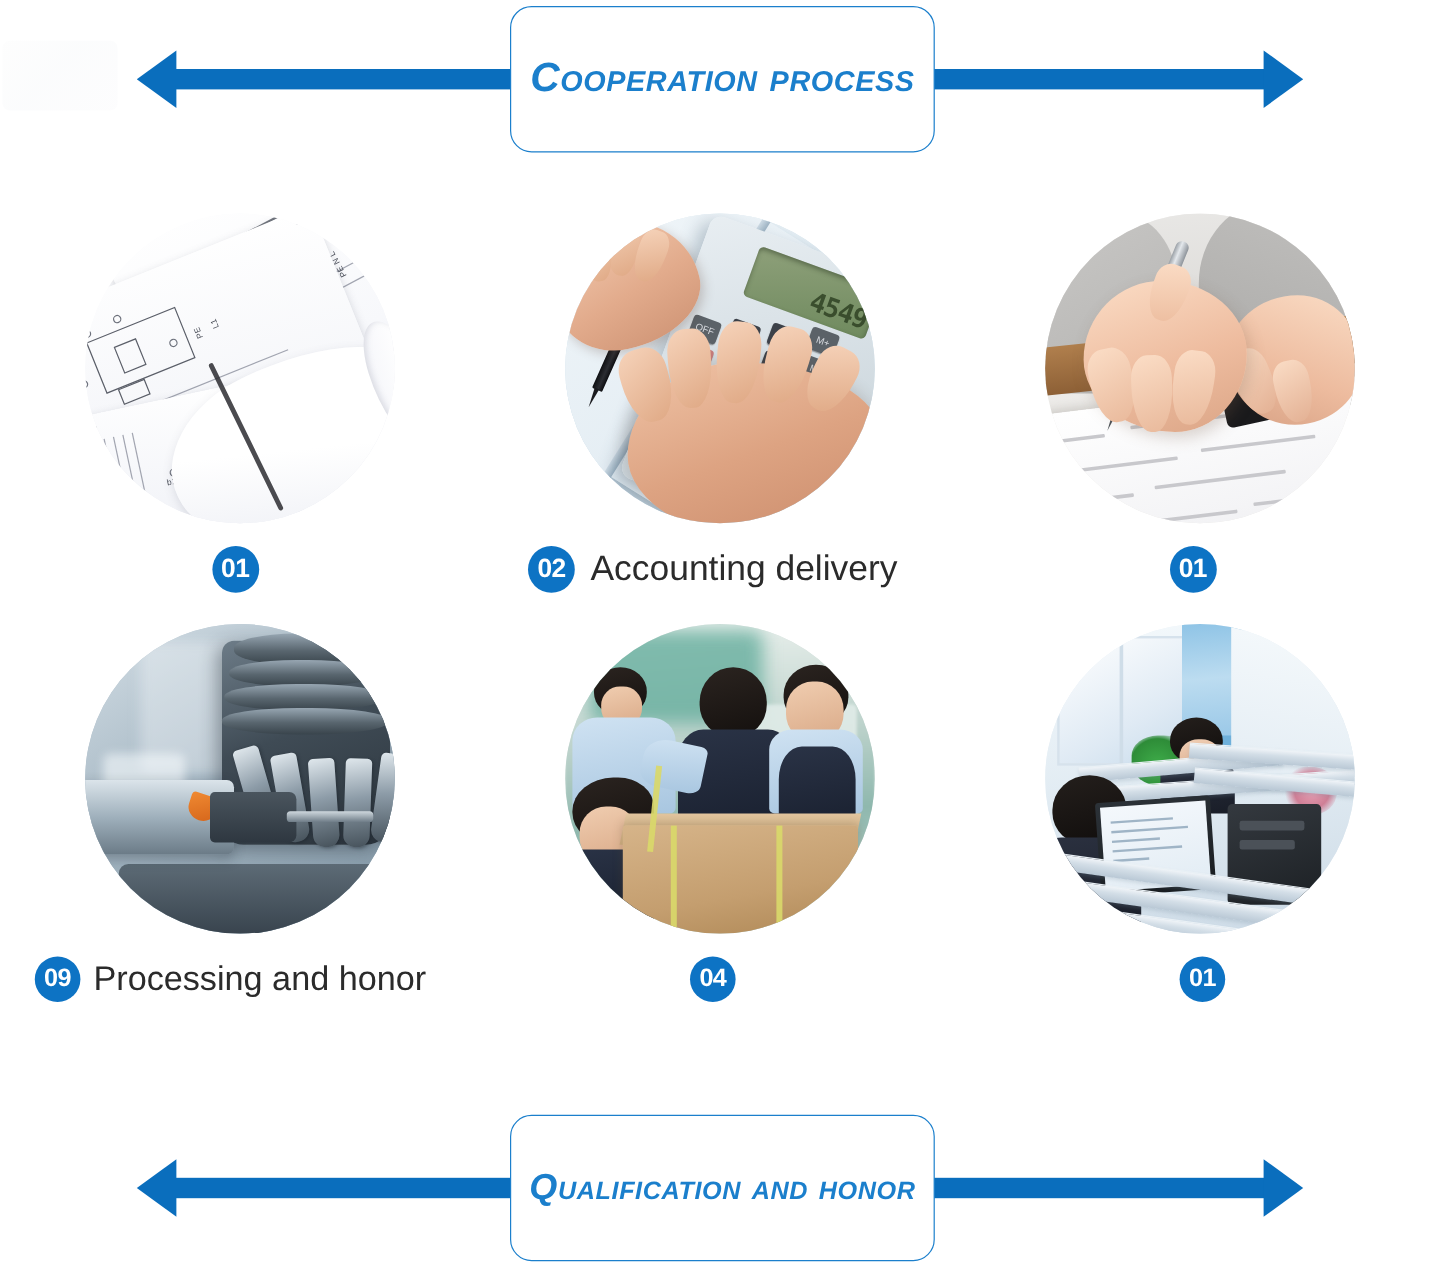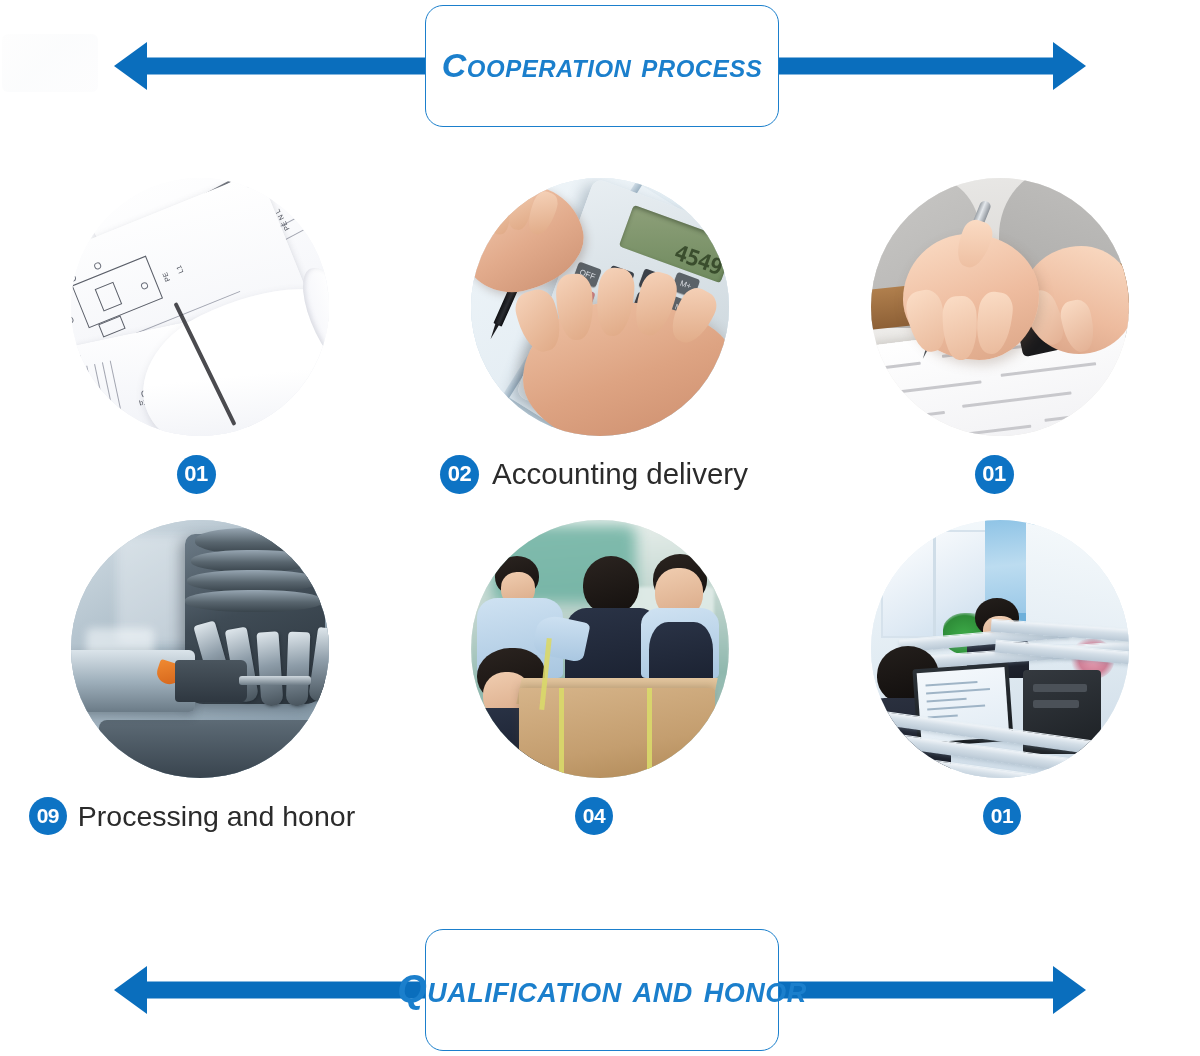--- a/index.html
+++ b/index.html
@@ -130,21 +130,21 @@
     color: #1b7fcc;
     font-style: italic;
     font-weight: bold;
     font-variant: small-caps;
     font-size: 34px;
     letter-spacing: .5px;
     white-space: nowrap;
     text-align: center;
     line-height: 1.05;
   }
-  .banner.bottom .pill-text { font-size: 38px; }
+  .banner.bottom .pill-text { font-size: 30px; }
 
   
   .steps {
     position: absolute;
     left: 0;
     top: 178px;
     width: 1200px;
   }
   .step-row {
     display: flex;

